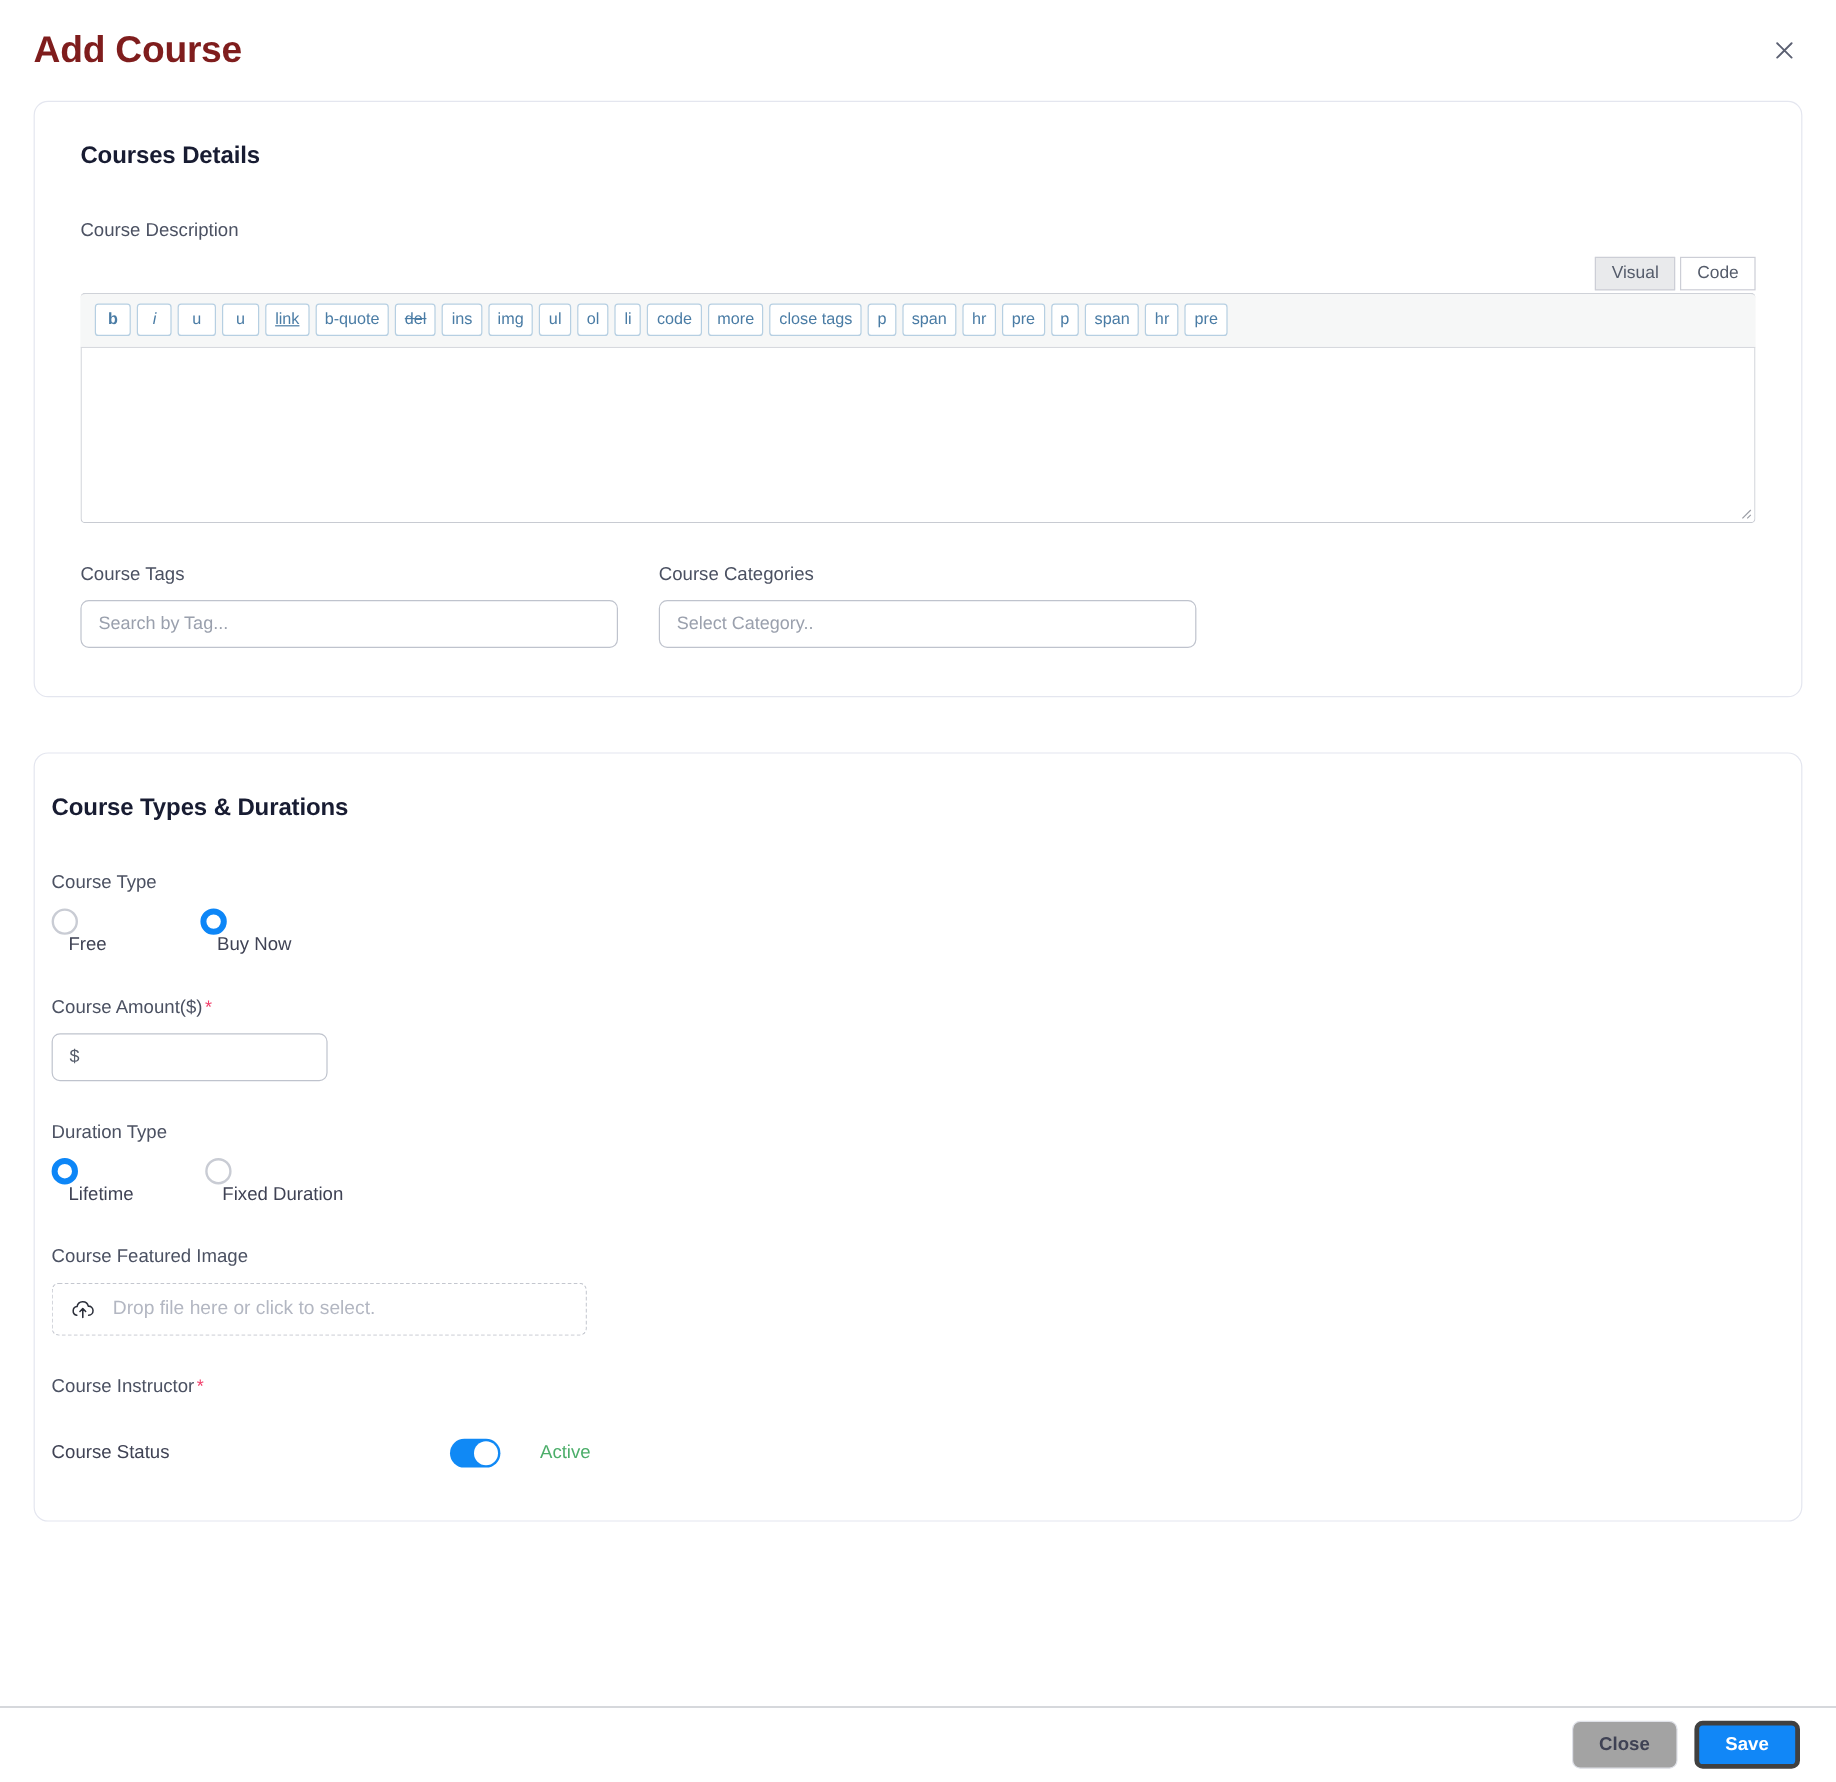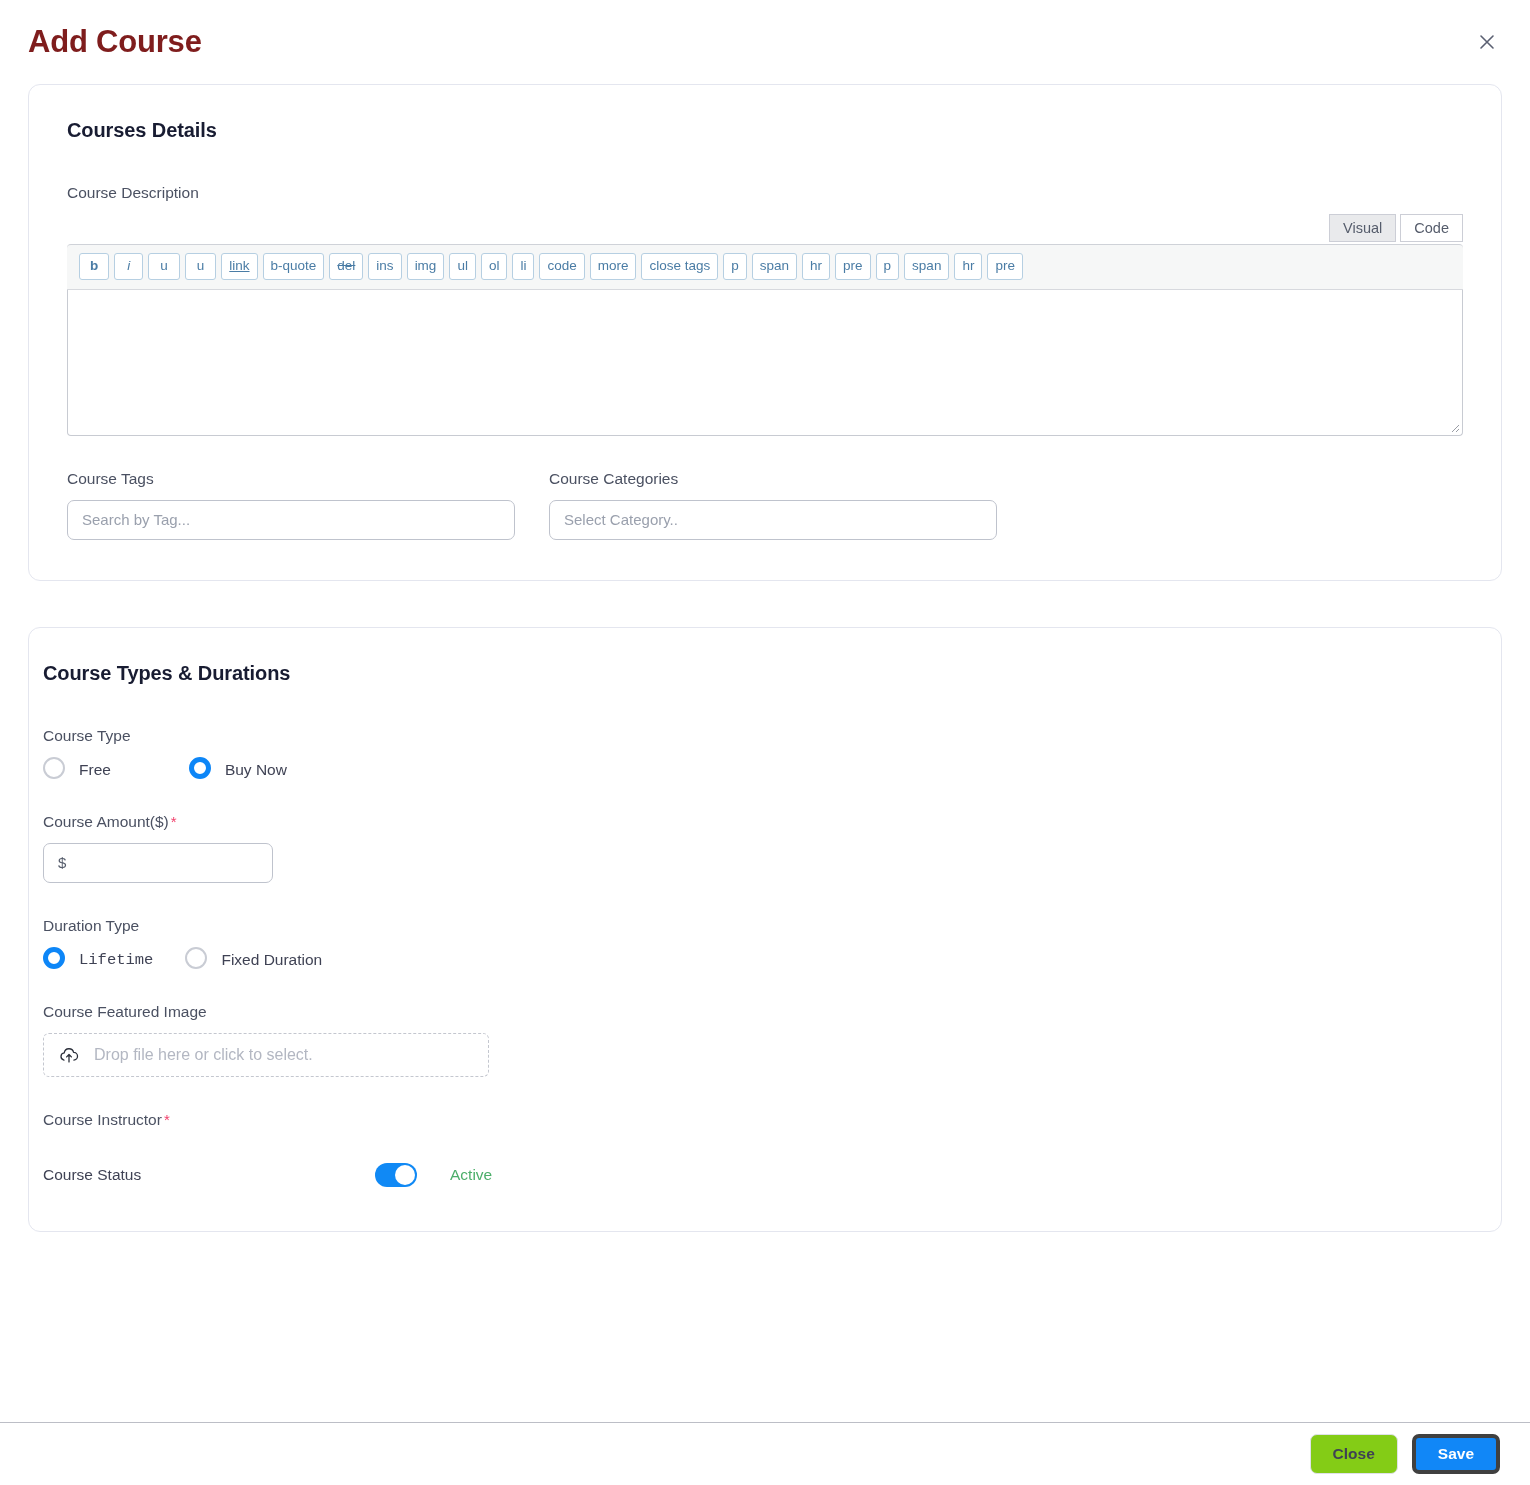--- a/index.html
+++ b/index.html
@@ -157,39 +157,39 @@
     position: absolute;
     right: 2px; bottom: 2px;
     width: 12px; height: 12px;
   }
 
   
   .row2 { display: flex; gap: 34px; }
 
   
   .radio-row { display: flex; align-items: center; margin-bottom: 34px; }
-  .radio-item { display: flex; align-items: flex-end; cursor: pointer; }
+  .radio-item { display: flex; align-items: flex-start; cursor: pointer; flex-direction: column; }
   .radio-circle {
     width: 22px; height: 22px;
     border-radius: 50%;
     border: 2px solid #c9ccd4;
     background: #fff;
     flex: 0 0 auto;
   }
   .radio-circle.checked {
     border: 5px solid #0d86f7;
     background: #fff;
   }
   .radio-label {
     font-size: 15.5px;
     color: #3f4254;
     margin-left: 14px;
   }
   .gap-free  { margin-right: 78px; }
-  .gap-life  { margin-right: 32px; font-family: Liberation Mono, monospace; }
+  .gap-life  { margin-right: 60px; }
 
   
   .dropzone {
     width: 446px;
     height: 44px;
     border: 1px dashed #c4c7cf;
     border-radius: 6px;
     display: flex;
     align-items: center;
     padding: 0 14px;
@@ -243,21 +243,21 @@
     border-radius: 7px;
     font-size: 15.5px;
     font-weight: 600;
     padding: 0 22px;
     height: 40px;
     display: flex; align-items: center; justify-content: center;
     cursor: pointer;
     font-family: "Liberation Sans", sans-serif;
   }
   .btn-close {
-    background: #84cc16;
+    background: #a3a3a3;
     border: 1px solid #dfe1e8;
     color: #3f4254;
   }
   .btn-save {
     background: #1187f7;
     border: 4px solid #404040;
     color: #ffffff;
   }
 </style>
 </head>

